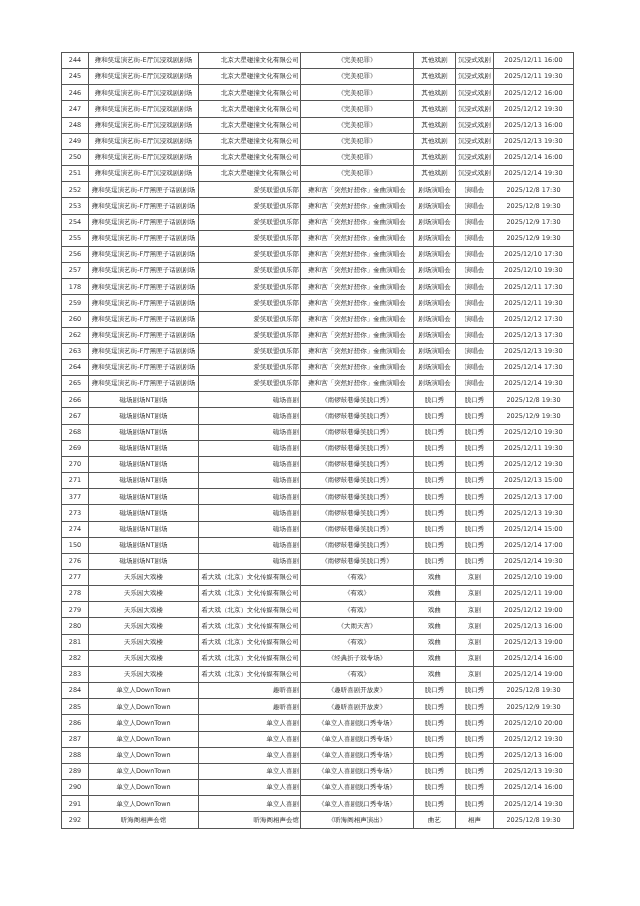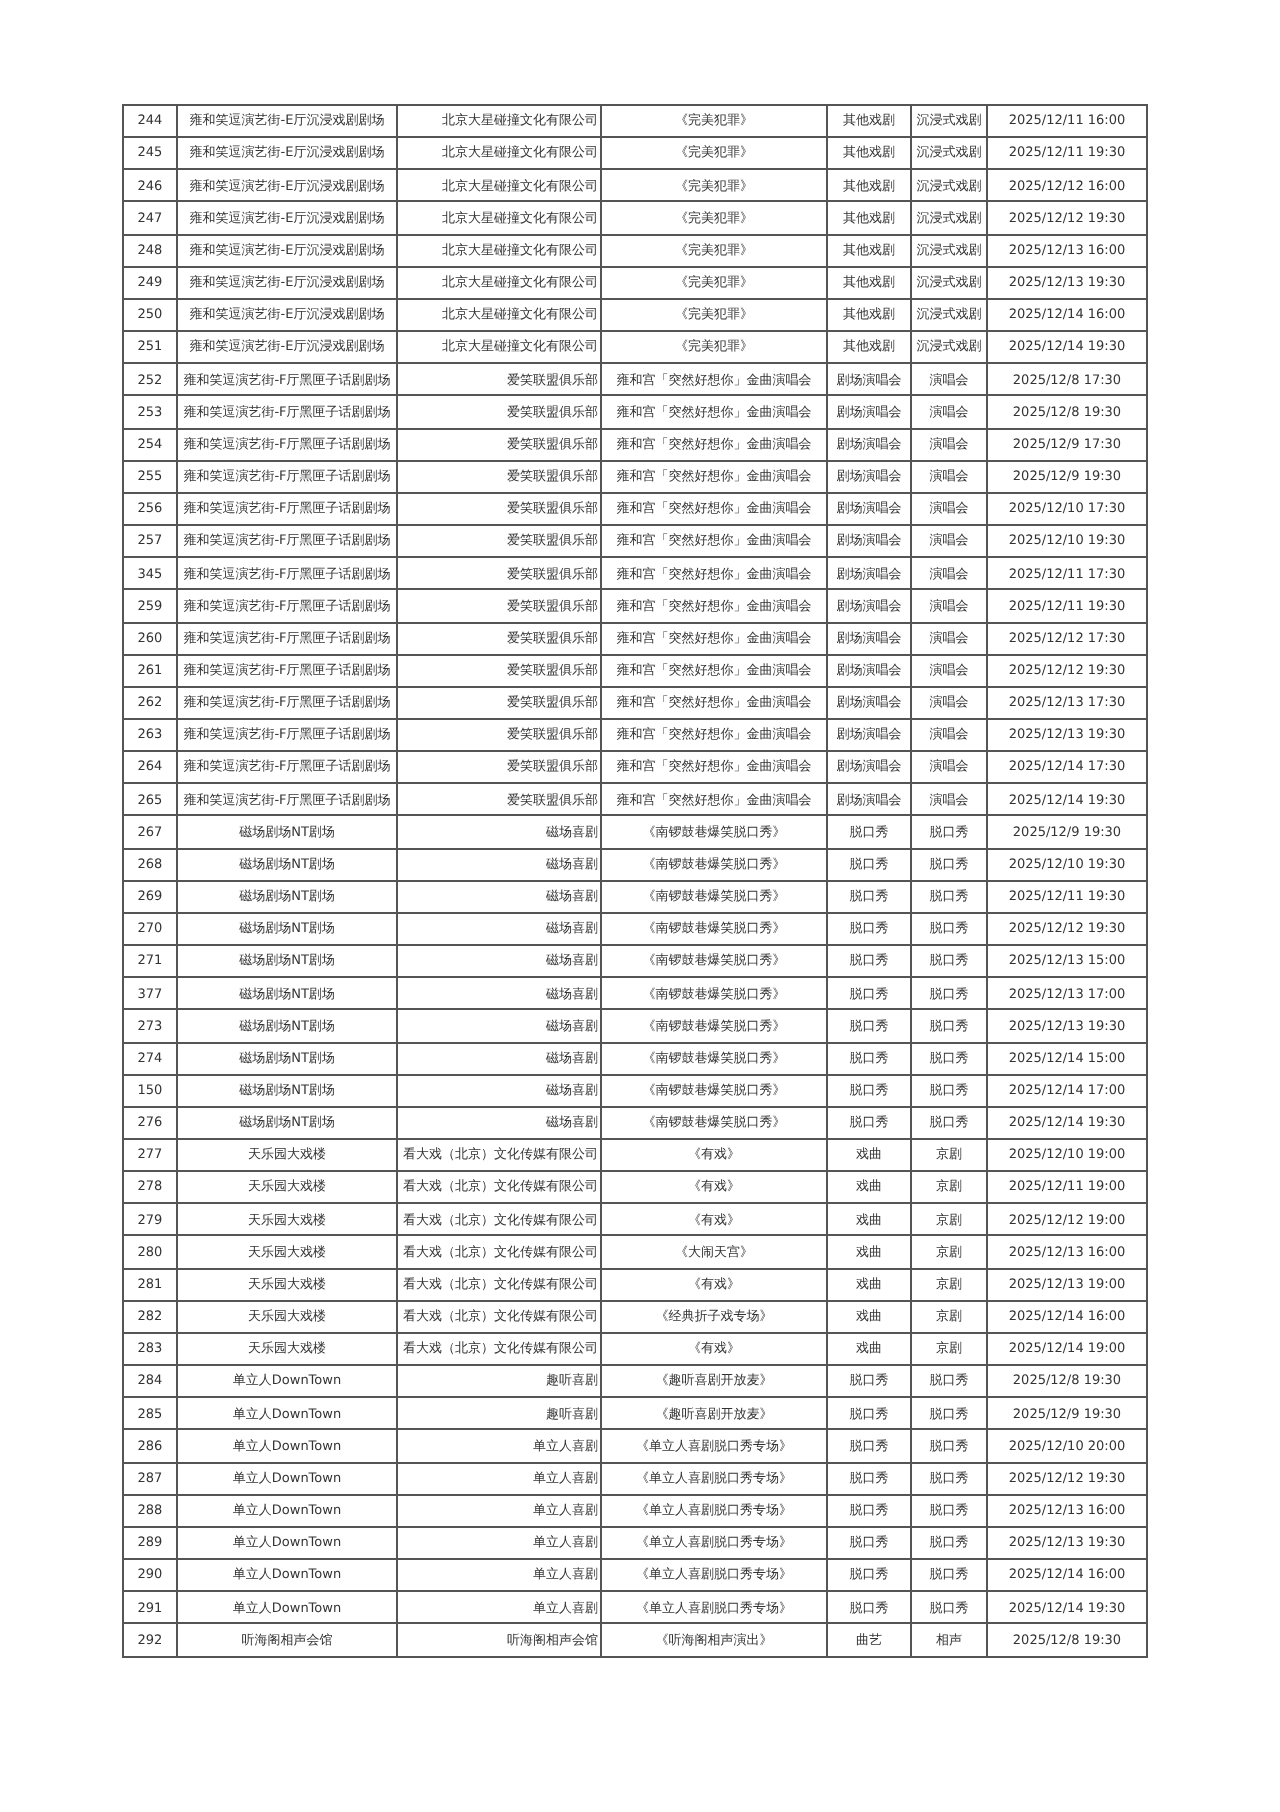--- a/index.html
+++ b/index.html
@@ -189,21 +189,21 @@
     <div class="td c0">257</div>
     <div class="td c1">雍和笑逗演艺街-F厅黑匣子话剧剧场</div>
     <div class="td c2">爱笑联盟俱乐部</div>
     <div class="td c3">雍和宫「突然好想你」金曲演唱会</div>
     <div class="td c4">剧场演唱会</div>
     <div class="td c5">演唱会</div>
     <div class="td c6">2025/12/10 19:30</div>
   </div>
 
   <div class="tr">
-    <div class="td c0">345</div>
+    <div class="td c0">178</div>
     <div class="td c1">雍和笑逗演艺街-F厅黑匣子话剧剧场</div>
     <div class="td c2">爱笑联盟俱乐部</div>
     <div class="td c3">雍和宫「突然好想你」金曲演唱会</div>
     <div class="td c4">剧场演唱会</div>
     <div class="td c5">演唱会</div>
     <div class="td c6">2025/12/11 17:30</div>
   </div>
 
   <div class="tr">
     <div class="td c0">259</div>
@@ -218,29 +218,20 @@
   <div class="tr">
     <div class="td c0">260</div>
     <div class="td c1">雍和笑逗演艺街-F厅黑匣子话剧剧场</div>
     <div class="td c2">爱笑联盟俱乐部</div>
     <div class="td c3">雍和宫「突然好想你」金曲演唱会</div>
     <div class="td c4">剧场演唱会</div>
     <div class="td c5">演唱会</div>
     <div class="td c6">2025/12/12 17:30</div>
   </div>
 
-  <div class="tr">
-    <div class="td c0">261</div>
-    <div class="td c1">雍和笑逗演艺街-F厅黑匣子话剧剧场</div>
-    <div class="td c2">爱笑联盟俱乐部</div>
-    <div class="td c3">雍和宫「突然好想你」金曲演唱会</div>
-    <div class="td c4">剧场演唱会</div>
-    <div class="td c5">演唱会</div>
-    <div class="td c6">2025/12/12 19:30</div>
-  </div>
 
   <div class="tr">
     <div class="td c0">262</div>
     <div class="td c1">雍和笑逗演艺街-F厅黑匣子话剧剧场</div>
     <div class="td c2">爱笑联盟俱乐部</div>
     <div class="td c3">雍和宫「突然好想你」金曲演唱会</div>
     <div class="td c4">剧场演唱会</div>
     <div class="td c5">演唱会</div>
     <div class="td c6">2025/12/13 17:30</div>
   </div>
@@ -268,20 +259,29 @@
   <div class="tr">
     <div class="td c0">265</div>
     <div class="td c1">雍和笑逗演艺街-F厅黑匣子话剧剧场</div>
     <div class="td c2">爱笑联盟俱乐部</div>
     <div class="td c3">雍和宫「突然好想你」金曲演唱会</div>
     <div class="td c4">剧场演唱会</div>
     <div class="td c5">演唱会</div>
     <div class="td c6">2025/12/14 19:30</div>
   </div>
 
+  <div class="tr">
+    <div class="td c0">266</div>
+    <div class="td c1">磁场剧场NT剧场</div>
+    <div class="td c2">磁场喜剧</div>
+    <div class="td c3">《南锣鼓巷爆笑脱口秀》</div>
+    <div class="td c4">脱口秀</div>
+    <div class="td c5">脱口秀</div>
+    <div class="td c6">2025/12/8 19:30</div>
+  </div>
 
   <div class="tr">
     <div class="td c0">267</div>
     <div class="td c1">磁场剧场NT剧场</div>
     <div class="td c2">磁场喜剧</div>
     <div class="td c3">《南锣鼓巷爆笑脱口秀》</div>
     <div class="td c4">脱口秀</div>
     <div class="td c5">脱口秀</div>
     <div class="td c6">2025/12/9 19:30</div>
   </div>

